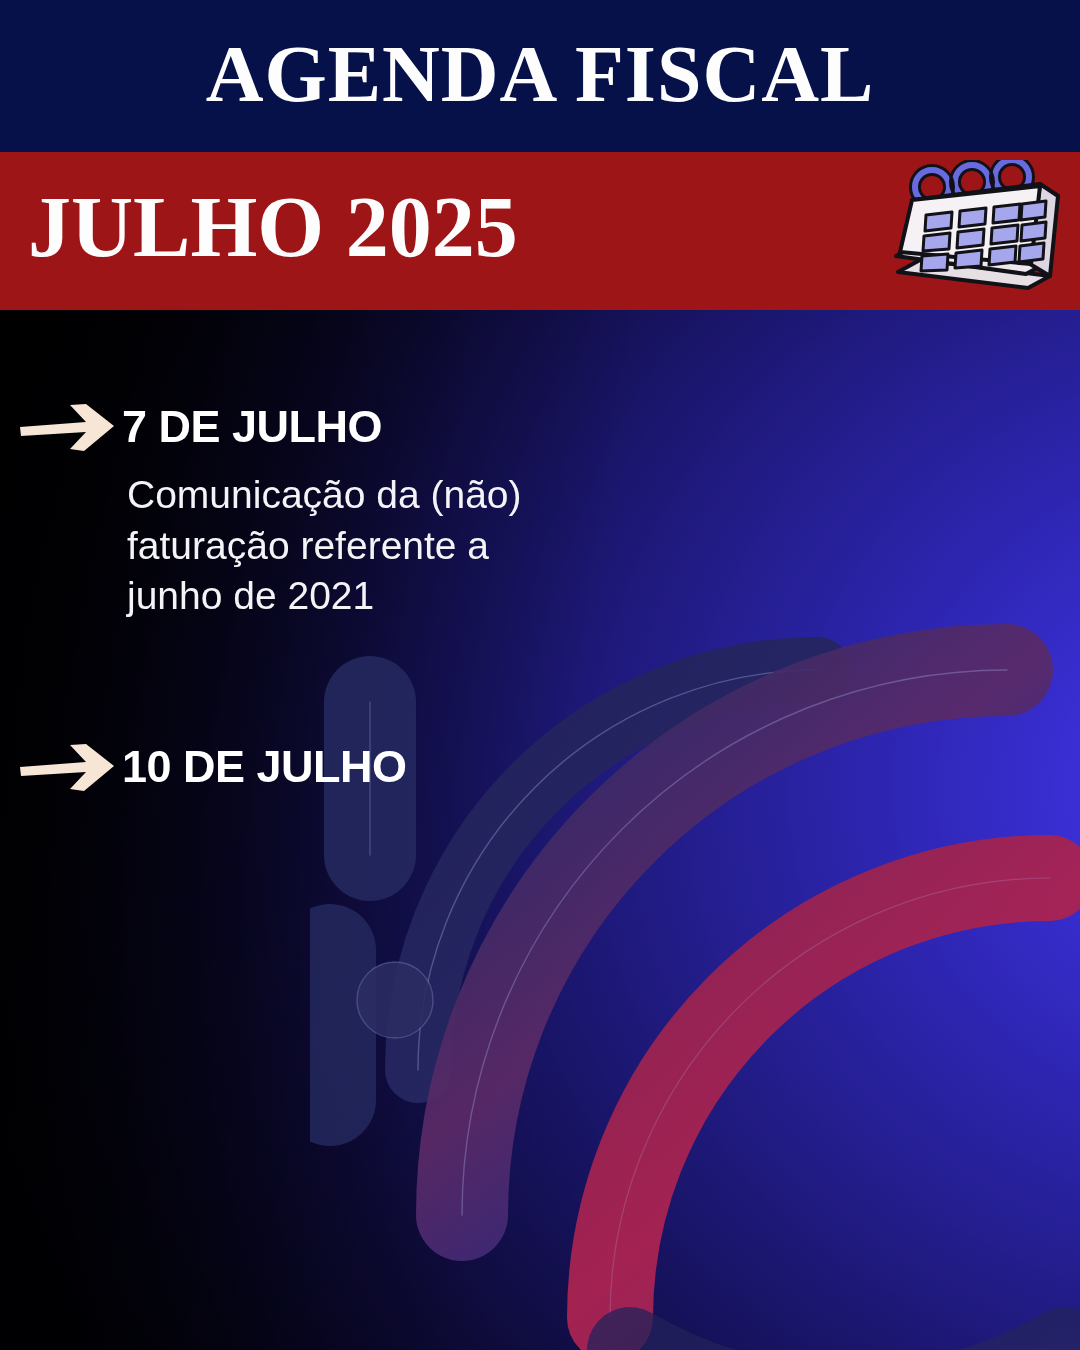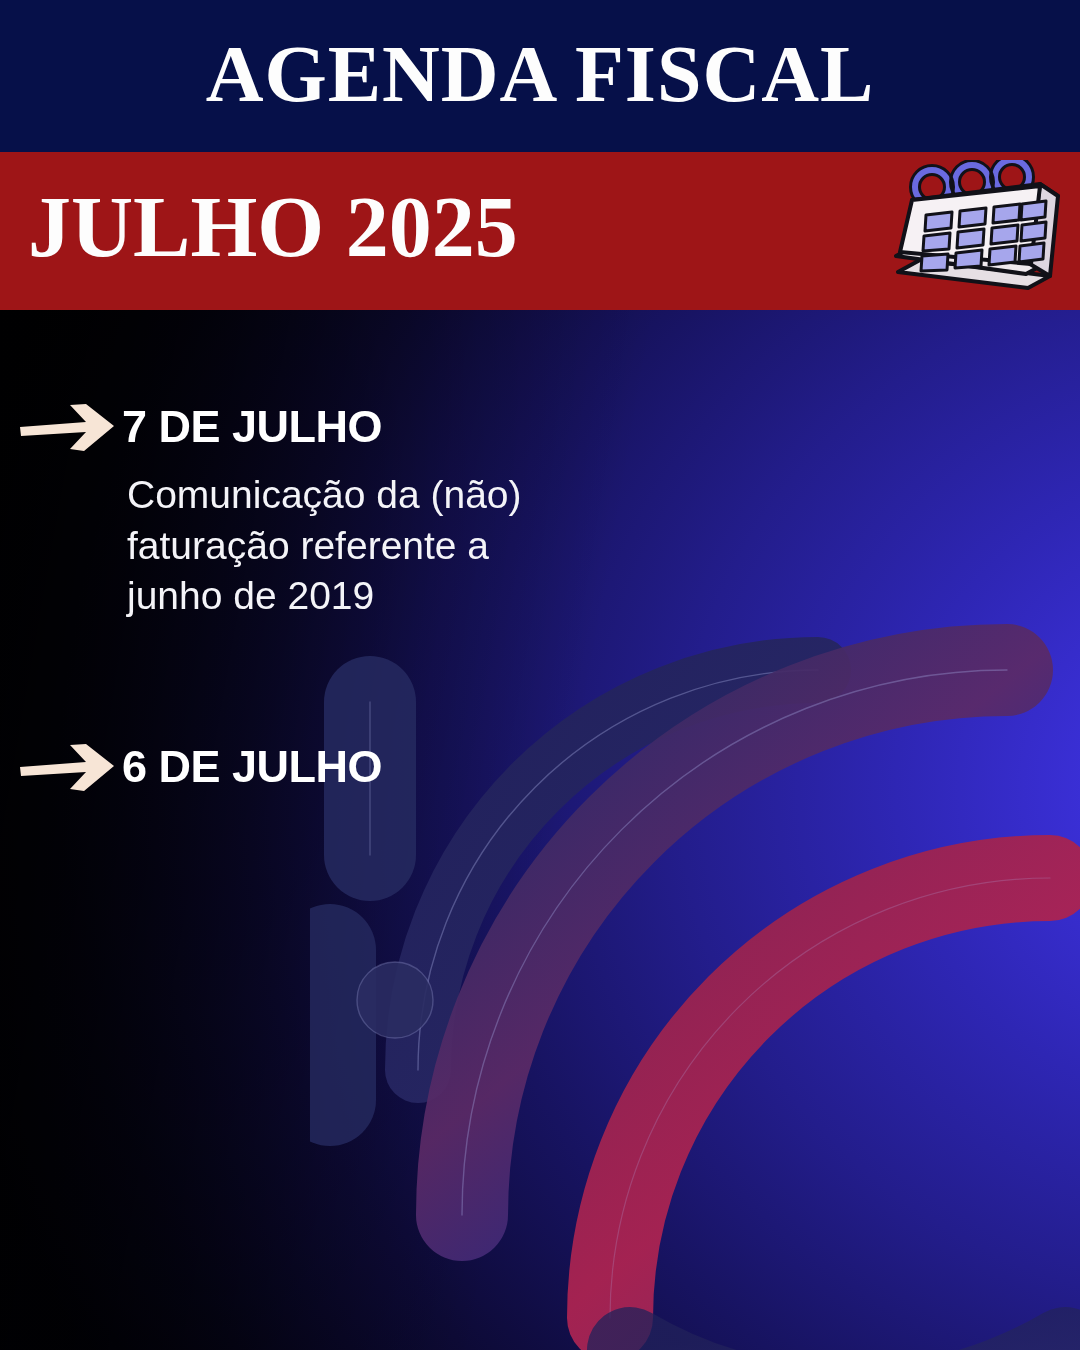--- a/index.html
+++ b/index.html
@@ -306,30 +306,30 @@
       <div class="entry-head">
         <span class="arrow-icon">
           <svg width="108" height="56" viewBox="0 0 108 56" xmlns="http://www.w3.org/2000/svg">
             <path d="M 6 27 L 72 22 L 56 5 L 72 4 L 100 26 L 70 51 L 56 49 L 72 32 L 7 36 Z" fill="#f7e5d6"></path>
           </svg>
         </span>
         <h3 class="entry-date">7 DE JULHO</h3>
       </div>
       <p class="entry-desc">Comunicação da (não)
 faturação referente a
-junho de 2019</p>
+junho de 2021</p>
     </div>
 
     <div class="entry" style="margin-top:118px;">
       <div class="entry-head">
         <span class="arrow-icon">
           <svg width="108" height="56" viewBox="0 0 108 56" xmlns="http://www.w3.org/2000/svg">
             <path d="M 6 27 L 72 22 L 56 5 L 72 4 L 100 26 L 70 51 L 56 49 L 72 32 L 7 36 Z" fill="#f7e5d6"></path>
           </svg>
         </span>
-        <h3 class="entry-date">6 DE JULHO</h3>
+        <h3 class="entry-date">10 DE JULHO</h3>
       </div>
     </div>
 
   </div>
 
 
 </div>
 
 </body></html>

